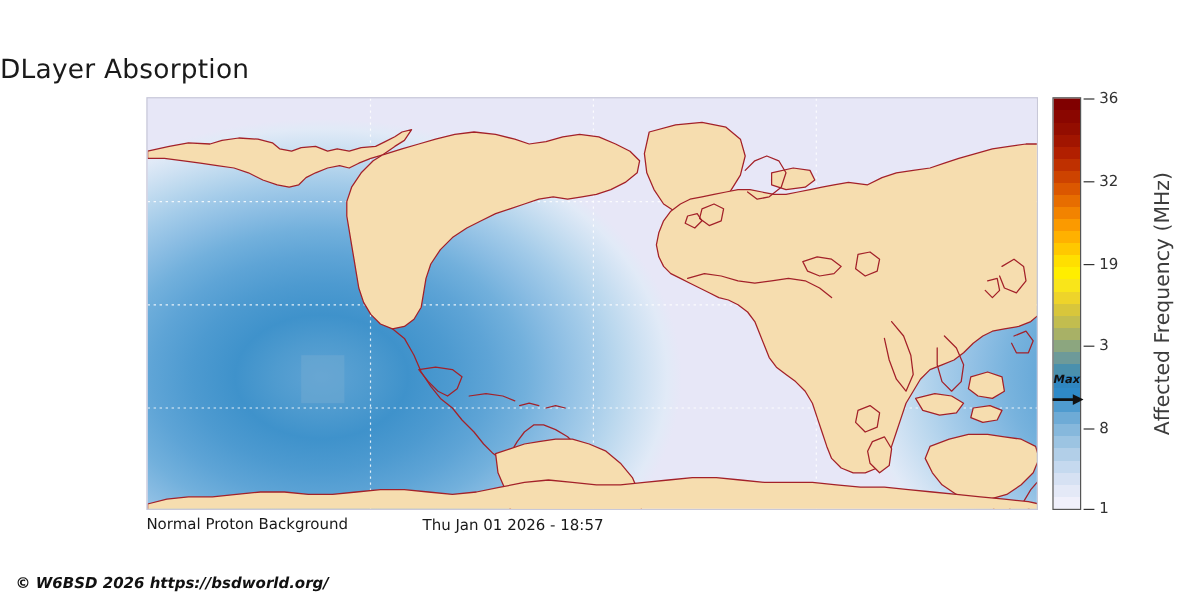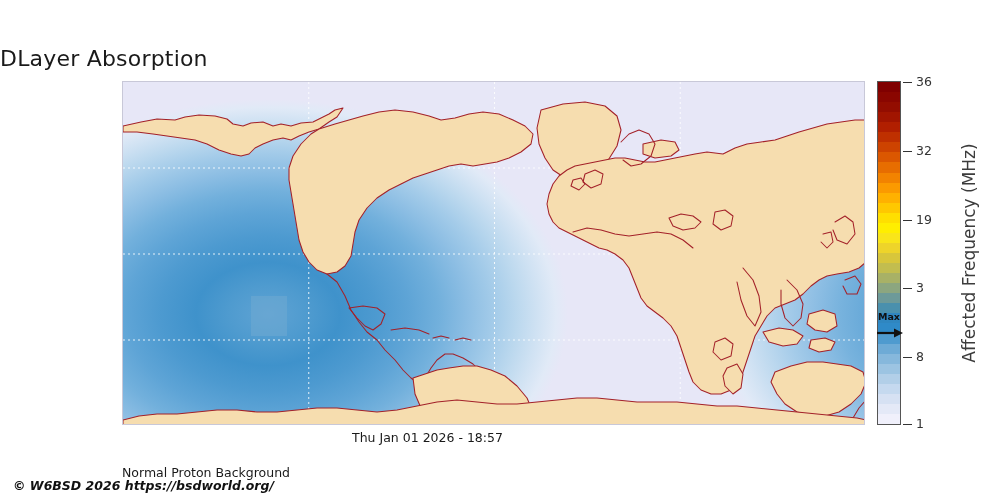--- a/index.html
+++ b/index.html
@@ -118,20 +118,21 @@
   }
 
   
   #max-marker {
     position: absolute;
     left: 0px;
     top: 229px;
     width: 40px;
     height: 26px;
     pointer-events: none;
+    font-style: italic;
   }
   #max-marker-label {
     position: absolute;
     left: 1px;
     top: 0px;
     font-size: 9.5px;
     font-weight: 600;
     color: #111;
     line-height: 1;
   }
@@ -142,21 +143,20 @@
   }
 
   
   #status-block {
     position: absolute;
     left: 122px;
     top: 429px;
     font-size: 12.5px;
     color: #1a1a1a;
     line-height: 16px;
-    margin-top: 36px;
   }
   #timestamp {
     position: absolute;
     left: 0;
     top: 430px;
     width: 865px;
     text-align: center;
     padding-right: 10px;
     box-sizing: border-box;
     font-size: 12.5px;

